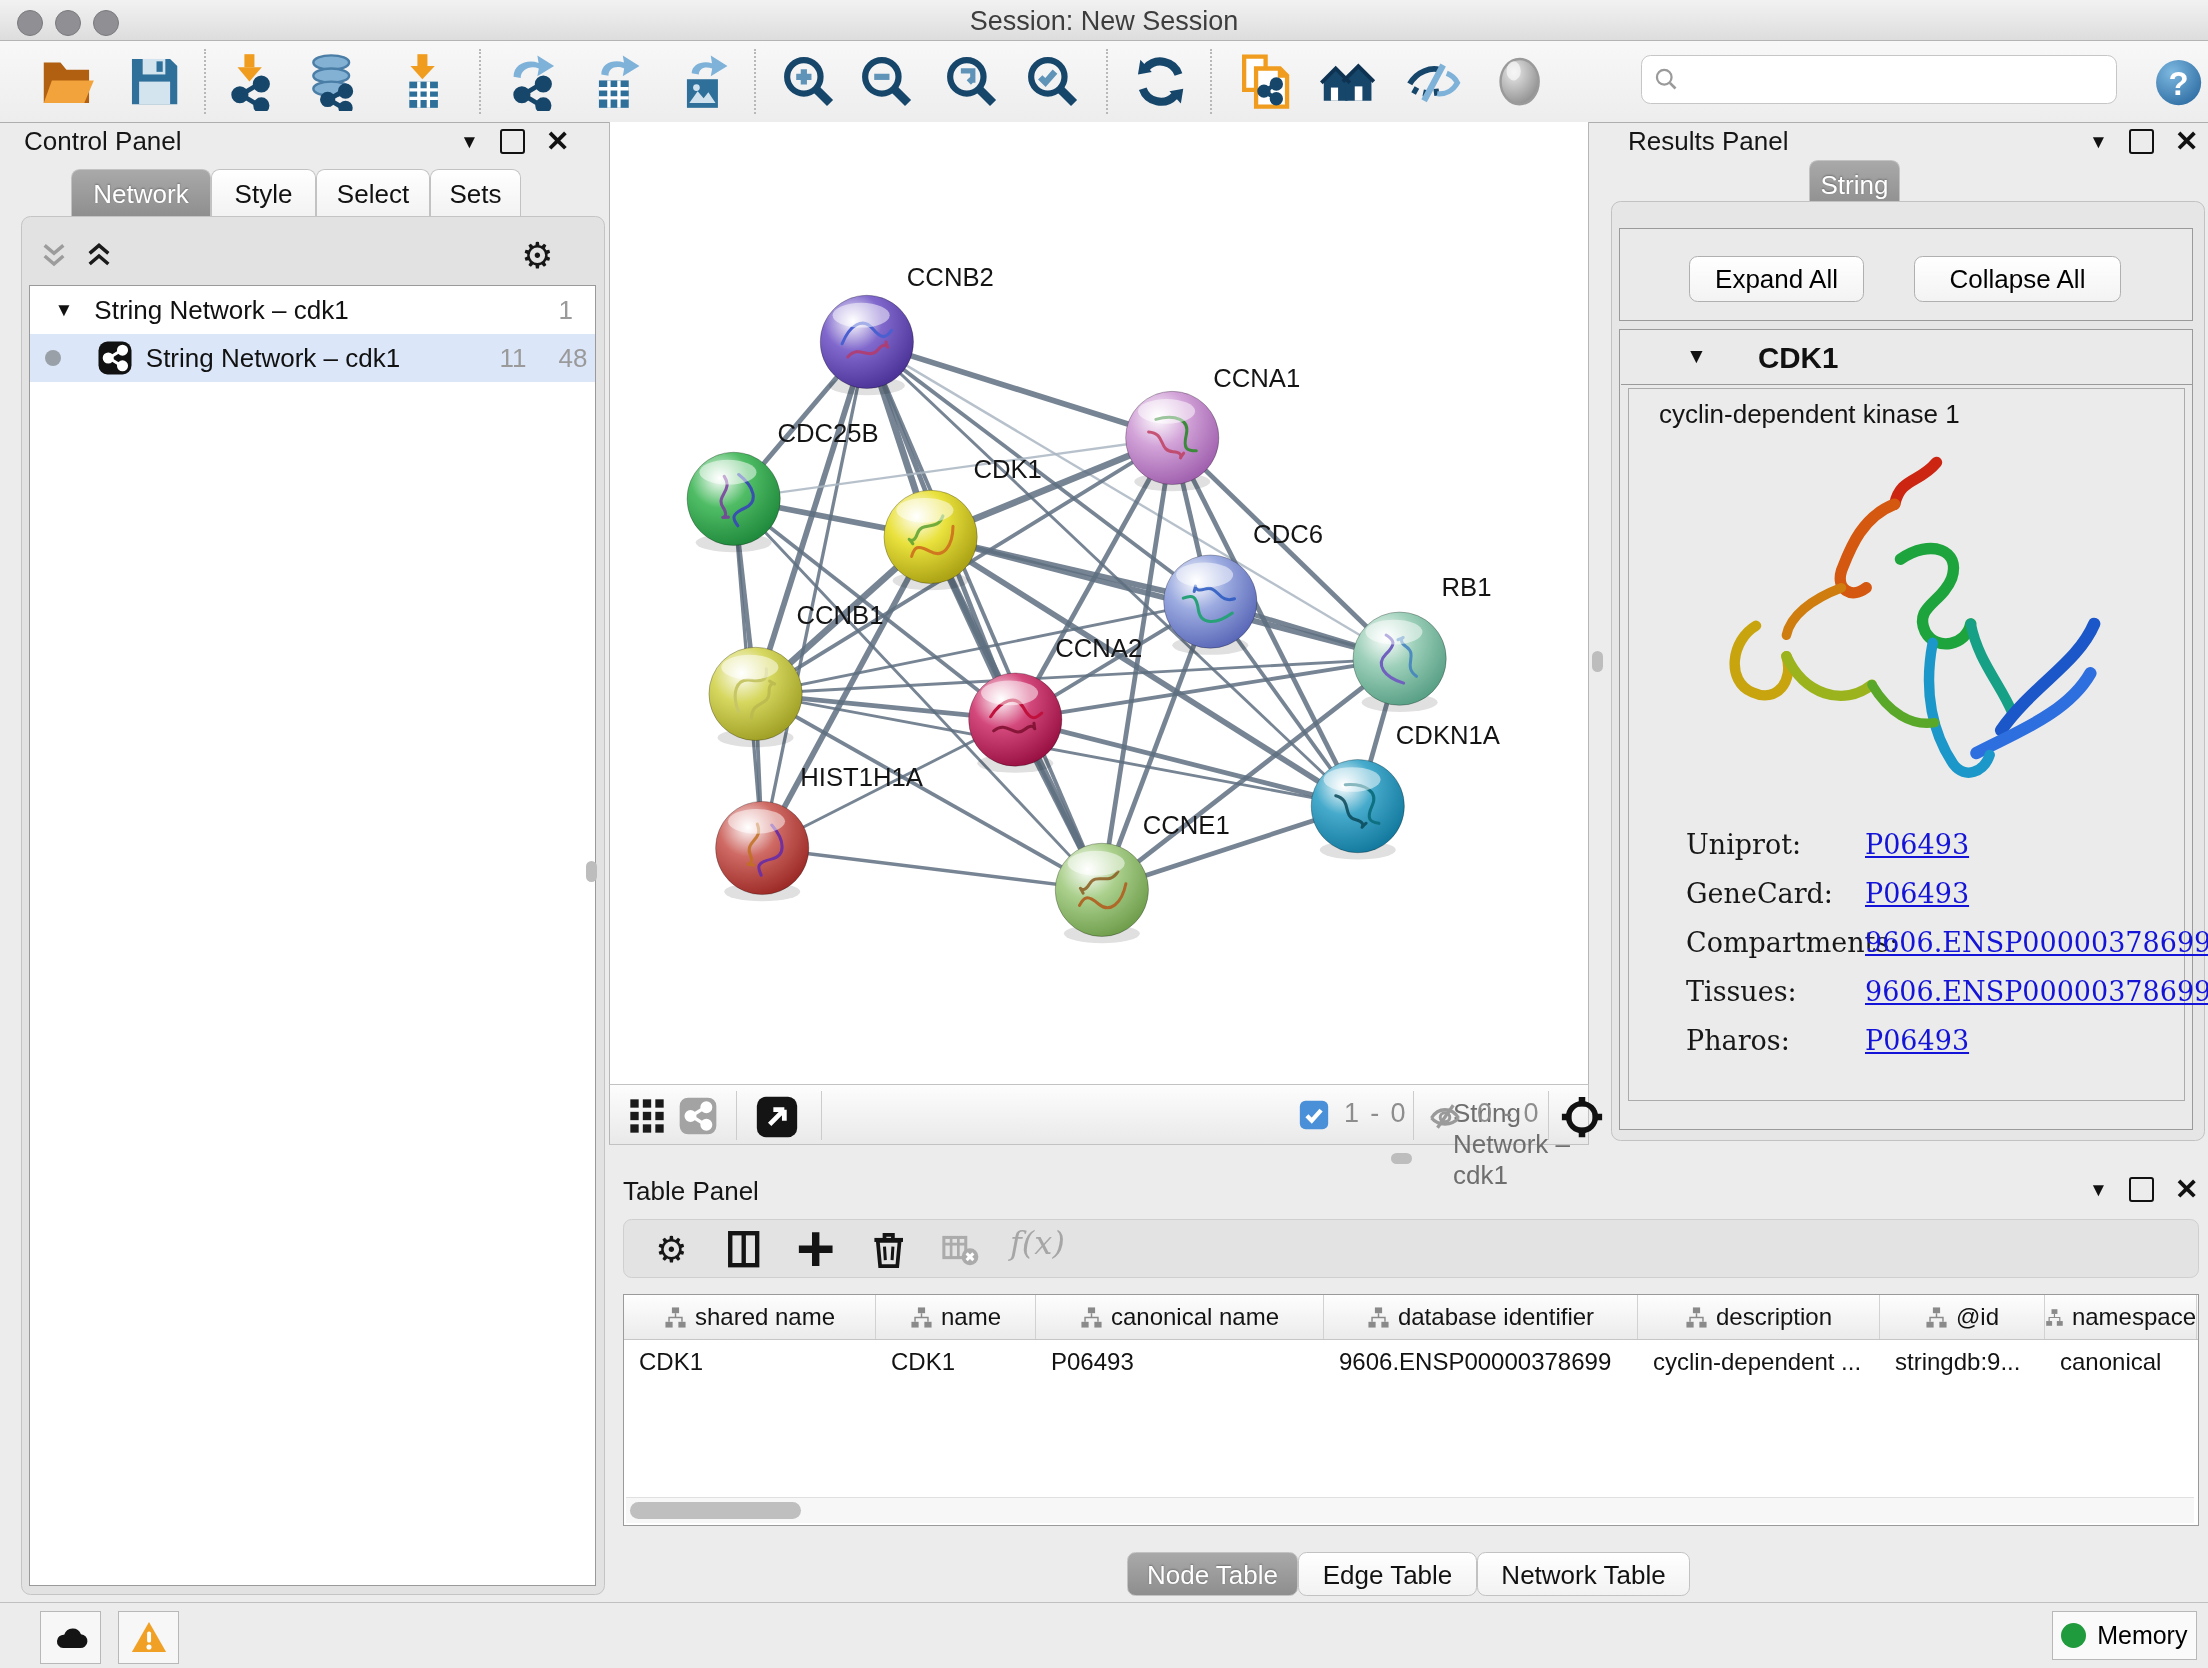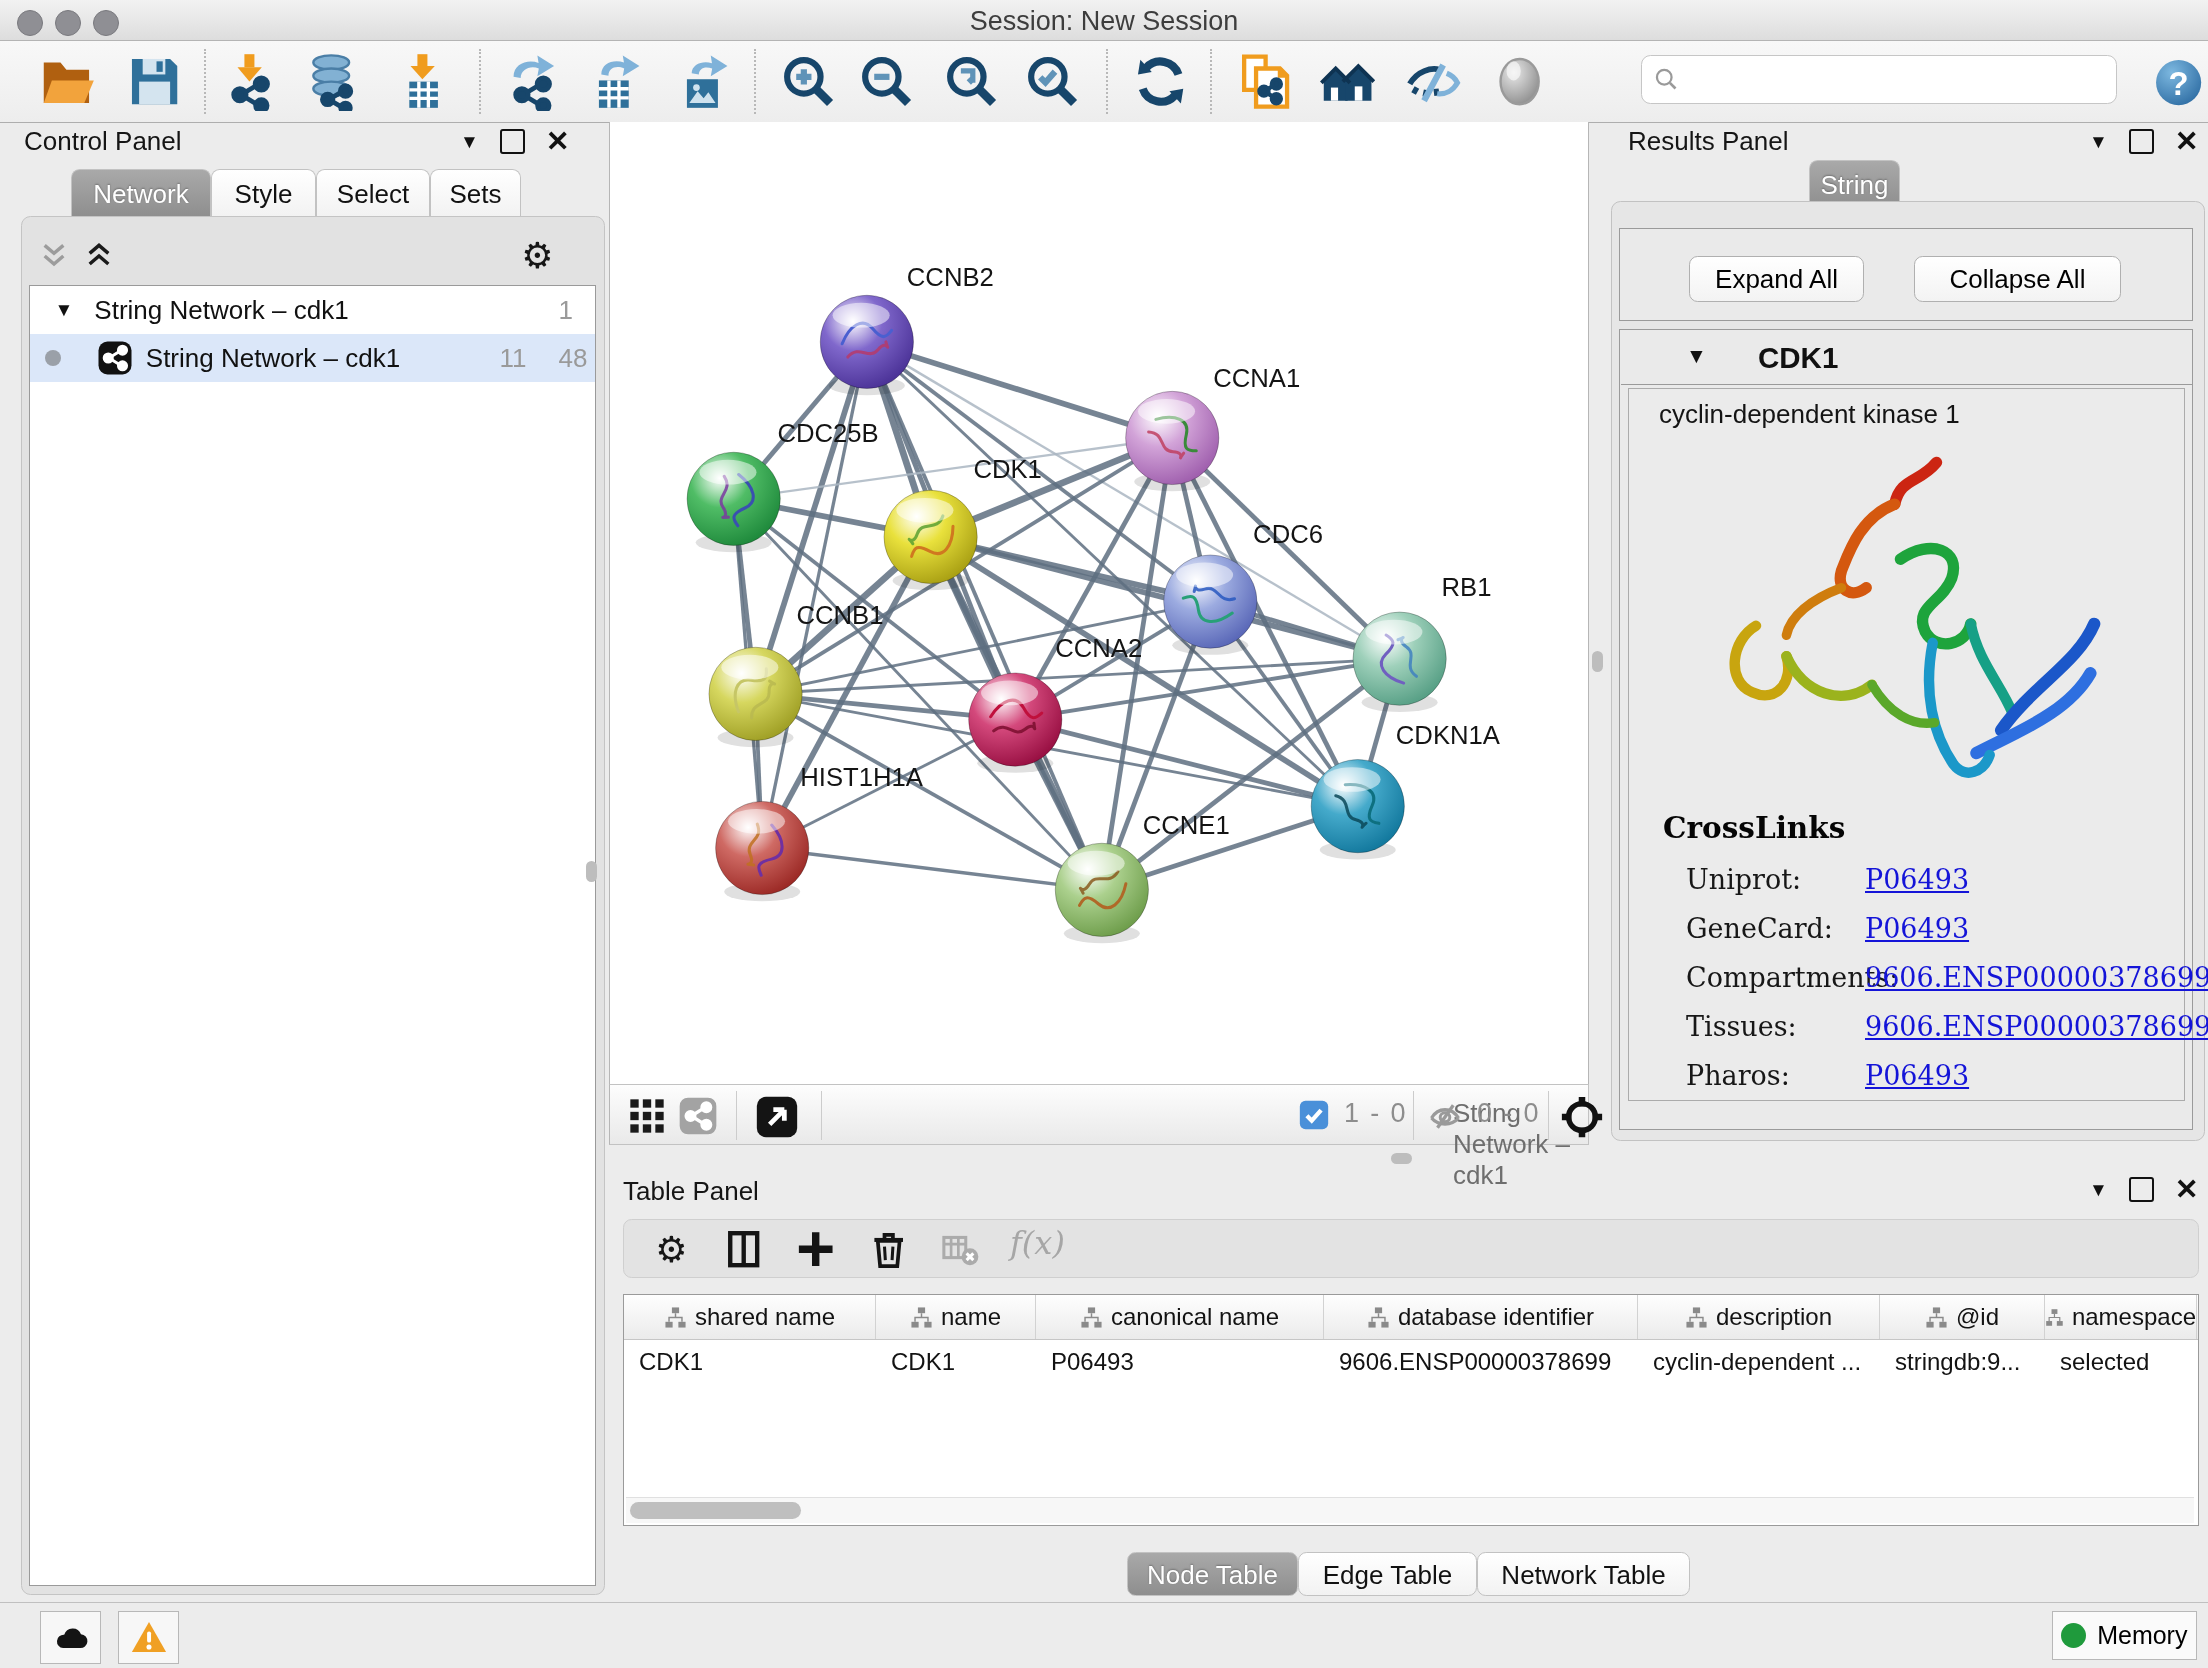--- a/index.html
+++ b/index.html
@@ -619,21 +619,20 @@
       <path d="M92 222 C110 262 152 276 182 252" stroke="#9bb31d" stroke-width="11"></path>
       <path d="M212 120 C244 98 276 110 266 140 C256 166 226 170 238 196 C250 218 282 210 286 188" stroke="#1ea43c" stroke-width="12"></path>
       <path d="M286 188 C294 228 318 252 330 282" stroke="#16a086" stroke-width="11"></path>
       <path d="M318 300 C352 252 398 230 416 188" stroke="#1b57c9" stroke-width="13"></path>
       <path d="M292 324 C334 302 388 282 412 240" stroke="#2e6fe0" stroke-width="13"></path>
       <path d="M246 208 C236 260 246 304 268 336 C280 352 300 344 306 326" stroke="#1b98c9" stroke-width="11"></path>
       <path d="M182 252 C200 282 224 296 248 292" stroke="#5aa82a" stroke-width="10"></path>
     </g>
   </svg>
   <div class="xl">
-    <div class="xtitle">CrossLinks</div>
     <div id="xl-rows" style="width:514px;margin-top:9.5px">
         <div class="xlrow">
           <span class="lab">Uniprot:</span>
           <span class="val"><a class="xlink">P06493</a></span>
         </div>
         <div class="xlrow">
           <span class="lab">GeneCard:</span>
           <span class="val"><a class="xlink">P06493</a></span>
         </div>
         <div class="xlrow">
@@ -761,21 +760,21 @@
         </div>
       </div>
     <div id="tbl-body">
         <div class="trowdata">
           <div class="td" style="width: 252px;">CDK1</div>
           <div class="td" style="width: 160px;">CDK1</div>
           <div class="td" style="width: 288px;">P06493</div>
           <div class="td" style="width: 314px;">9606.ENSP00000378699</div>
           <div class="td" style="width: 242px;">cyclin-dependent ...</div>
           <div class="td" style="width: 165px;">stringdb:9...</div>
-          <div class="td" style="width: 152px;">selected</div>
+          <div class="td" style="width: 152px;">canonical</div>
         </div>
       </div>
     <div class="hscroll">
         <span class="hthumb"></span>
       </div>
   </div>
   <div class="btabs" id="tbl-tabs">
       <div class="tab sel" style="left: 1127px; top: 1552px; width: 171px; height: 44px; line-height: 44px; position: absolute;">Node Table</div>
       <div class="tab" style="left: 1298px; top: 1552px; width: 179px; height: 44px; line-height: 44px; position: absolute;">Edge Table</div>
       <div class="tab" style="left: 1477px; top: 1552px; width: 213px; height: 44px; line-height: 44px; position: absolute;">Network Table</div>

